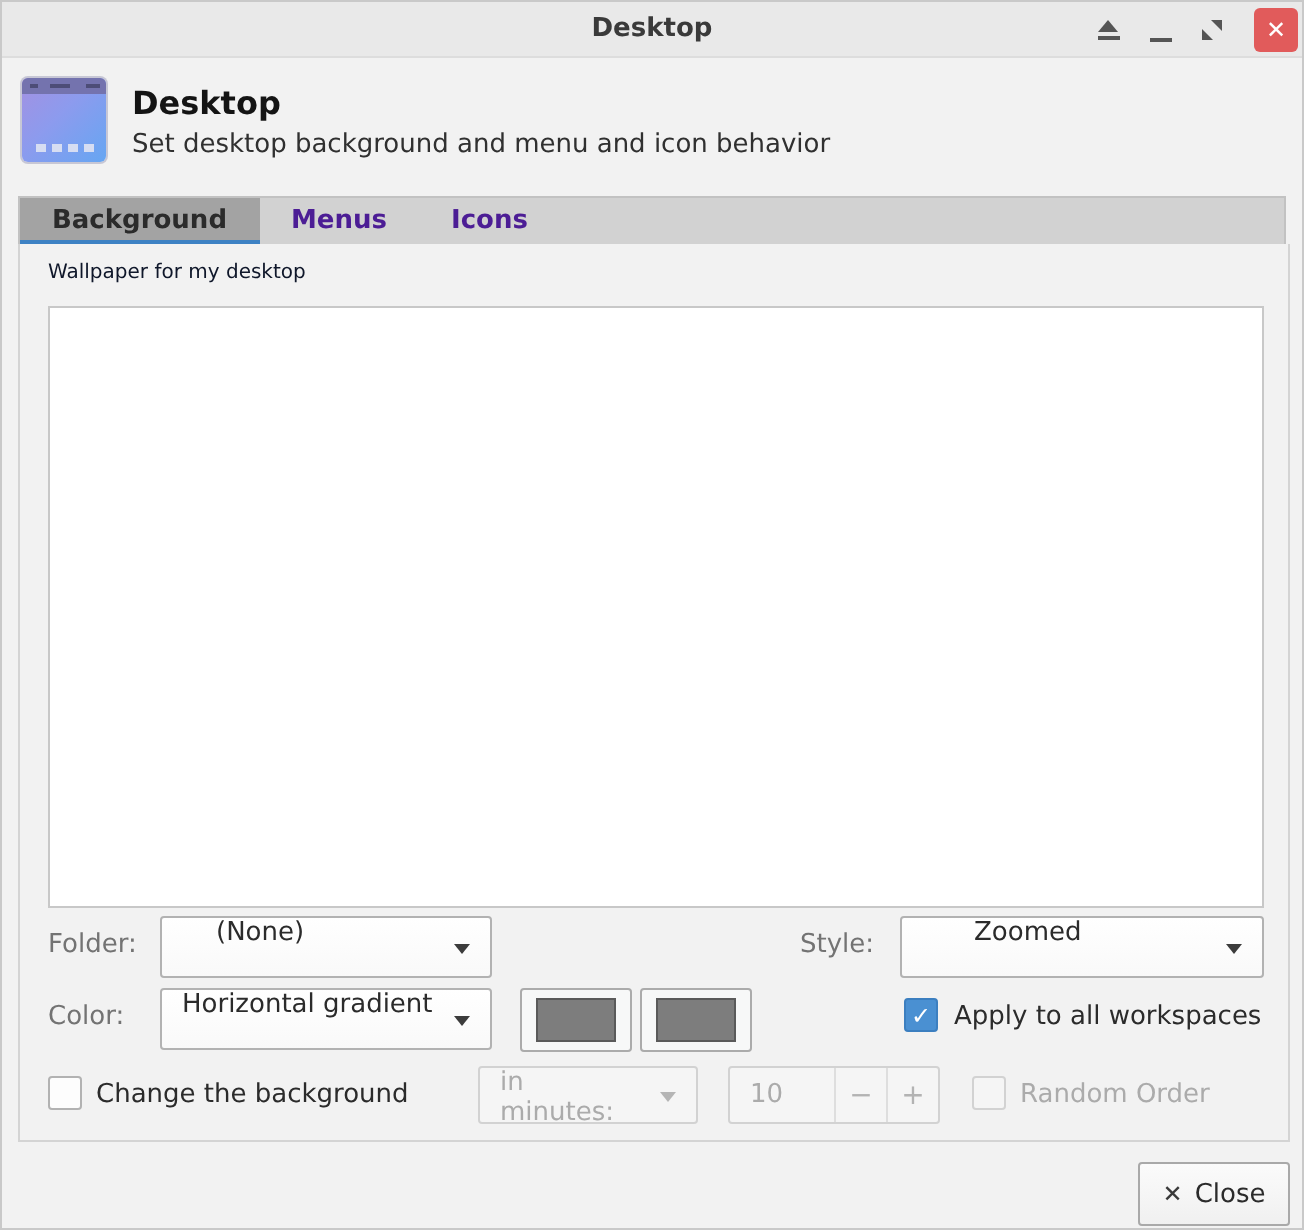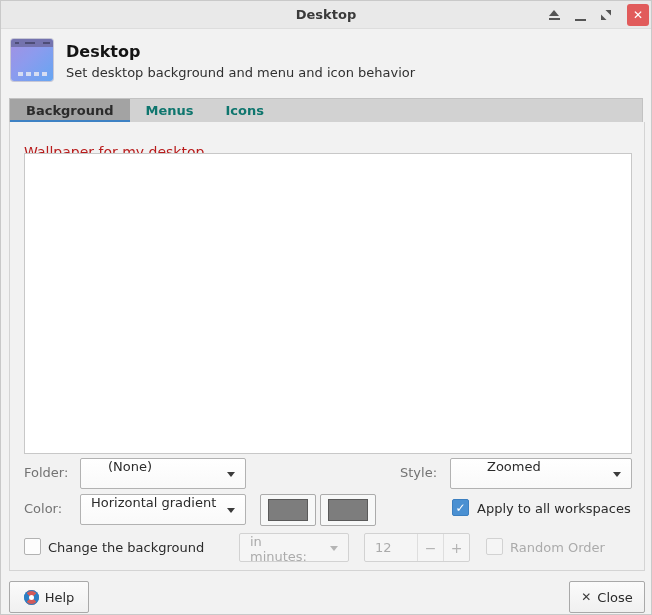--- a/index.html
+++ b/index.html
@@ -39,29 +39,29 @@
   .app-icon .dots i { width:5px; height:4px; background:#d6ddf2; display:block; }
   .header-title { position:absolute; left:65px; top:41px; font-size:16px;
                   font-weight:bold; color:#141414; }
   .header-subtitle { position:absolute; left:65px; top:64px; font-size:13px; color:#303030; }
 
   
   .tabstrip { position:absolute; left:8px; right:8px; top:97px; height:24px;
               background:#d2d2d2; border:1px solid #c2c2c2; border-bottom:none;
               display:flex; }
   .tab { height:100%; display:flex; align-items:center; padding:0 16px;
-         font-size:13px; font-weight:bold; color:#0f766e; position:relative; }
+         font-size:13px; font-weight:bold; color:#4c1d95; position:relative; }
   .tab.active { background:#a3a3a3; color:#2b2b2b; }
   .tab.active::after { content:""; position:absolute; left:0; right:0; bottom:-1px;
                        height:3px; background:#3e82c4; }
 
   
   .frame { position:absolute; left:8px; top:121px; width:636px; height:449px;
            background:#f2f2f2; border:1px solid #d4d4d4; border-top:none; }
-  .wp-label { position:absolute; left:14px; top:22px; font-size:14px; color:#b91c1c; }
+  .wp-label { position:absolute; left:14px; top:9px; font-size:10px; color:#0f172a; }
   .wp-list { position:absolute; left:14px; top:31px; width:608px; height:301px;
              background:#fff; border:1px solid #c8c8c8; }
 
   .field-label { position:absolute; font-size:13px; color:#737373; }
 
   .select { position:absolute; height:31px; background:linear-gradient(#ffffff,#f9f9f9);
             border:1px solid #b2b2b2; border-radius:2px; display:flex;
             align-items:flex-start; font-size:13px; color:#2b2b2b; padding:0 26px 0 10px; }
   .select .arrow { position:absolute; right:10px; top:50%; margin-top:-2px;
                    width:0; height:0; border-left:4px solid transparent;
@@ -181,30 +181,26 @@
     <div class="checkbox checked" style="left:442px; top:377px;">✓</div>
     <div class="cb-label" style="left:467px; top:379px;">Apply to all workspaces</div>
 
     <div class="checkbox" style="left:14px; top:416px;"></div>
     <div class="cb-label" style="left:38px; top:418px;">Change the background</div>
     <div class="select disabled" style="left:229px; top:411px; width:110px; height:29px;">
       <span>in minutes:</span>
       <span class="arrow"></span>
     </div>
     <div class="spin">
-      <div class="val">12</div>
+      <div class="val">10</div>
       <div class="btn">−</div>
       <div class="btn">+</div>
     </div>
     <div class="checkbox disabled" style="left:476px; top:416px;"></div>
     <div class="cb-label disabled" style="left:500px; top:418px;">Random Order</div>
   </div>
 
-  <div class="push-btn help-btn">
-    <span class="lifebuoy"></span>
-    <span>Help</span>
-  </div>
   <div class="push-btn close-btn2">
     <span class="x-glyph">✕</span>
     <span>Close</span>
   </div>
 
 </div>
 
 </body></html>

